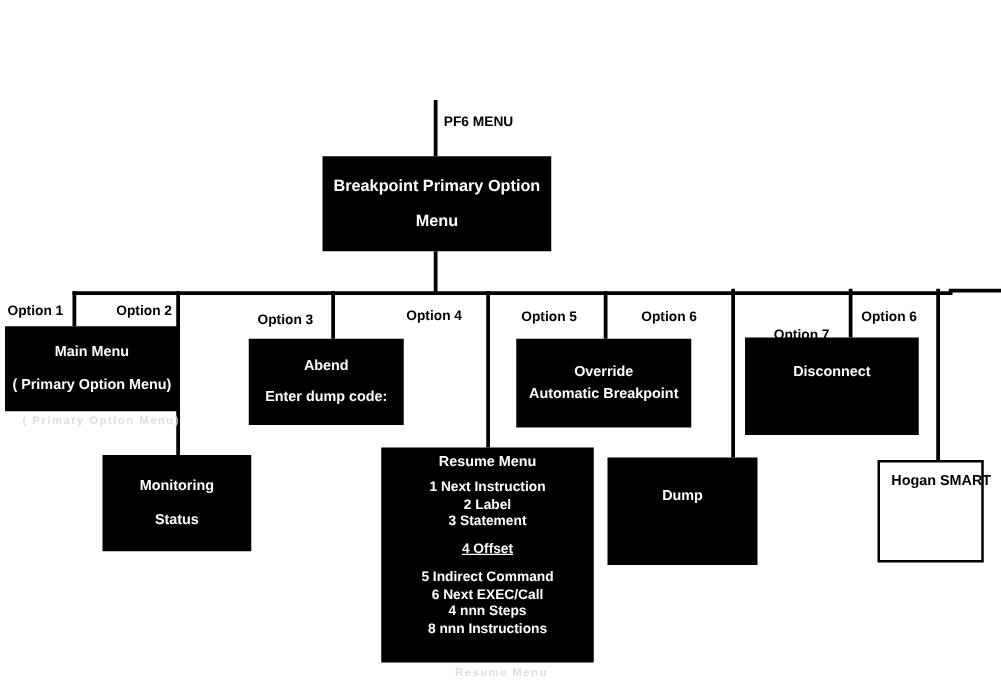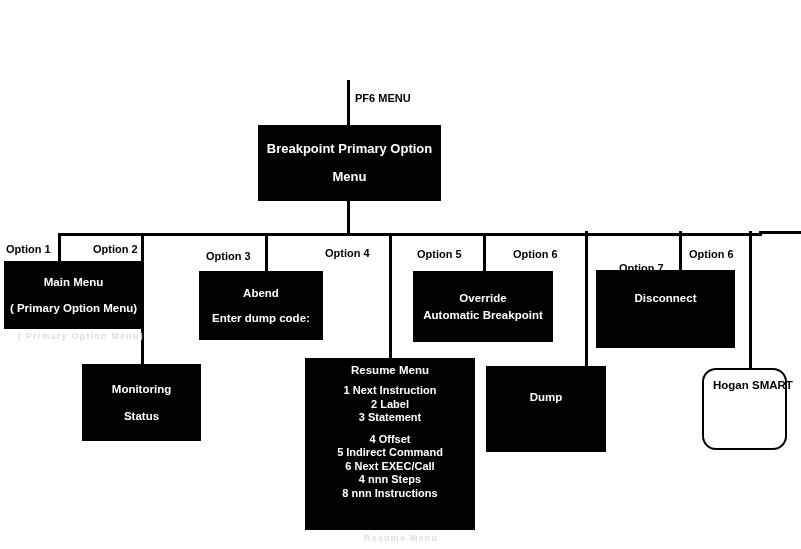--- a/index.html
+++ b/index.html
@@ -128,38 +128,38 @@
   <div class="node black" style="left:199px; top:271px; width:124px; height:69px; font-size:11.5px;">
     <span class="line" style="margin-bottom:12px;">Abend</span>
     <span class="line">Enter dump code:</span>
   </div>
 
   <div class="node black" style="left:305px; top:358px; width:170px; height:172px; justify-content:flex-start; padding-top:6px; font-size:11px;">
     <span class="line" style="font-size:11.5px; margin-bottom:9px;">Resume Menu</span>
     <span class="line" style="margin-bottom:2px;">1  Next Instruction</span>
     <span class="line" style="margin-bottom:2px;">2  Label</span>
     <span class="line" style="margin-bottom:10px;">3  Statement</span>
-    <span class="line" style="margin-bottom:2px;">4  Offset</span>
+    <span class="line" style="margin-bottom:12px;text-decoration:underline;">4  Offset</span>
     <span class="line" style="margin-bottom:2px;">5 Indirect Command</span>
     <span class="line" style="margin-bottom:2px;">6 Next EXEC/Call</span>
     <span class="line" style="margin-bottom:2px;">4 nnn Steps</span>
     <span class="line">8 nnn Instructions</span>
   </div>
   <div class="ghost" style="left:364px; top:533px;">Resume Menu</div>
 
   <div class="node black" style="left:413px; top:271px; width:140px; height:71px; font-size:11.5px;">
     <span class="line" style="margin-bottom:4px;">Override</span>
     <span class="line">Automatic Breakpoint</span>
   </div>
 
   <div class="node black" style="left:486px; top:366px; width:120px; height:86px; justify-content:flex-start; padding-top:25px; font-size:11.5px;">
     <span class="line">Dump</span>
   </div>
 
   <div class="node black" style="left:596px; top:270px; width:139px; height:78px; justify-content:flex-start; padding-top:22px; font-size:11.5px;">
     <span class="line">Disconnect</span>
   </div>
 
-  <div class="node white thin" style="left:702px; top:368px; width:85px; height:82px; justify-content:flex-start; align-items:flex-start; padding:9px 0 0 9px; font-size:11.5px;border-radius:14px;">
+  <div class="node white thin" style="left:702px; top:368px; width:85px; height:82px; justify-content:flex-start; align-items:flex-start; padding:9px 0 0 9px; font-size:11.5px;">
     <span class="line">Hogan SMART</span>
   </div>
 
 </div>
 
 </body></html>

